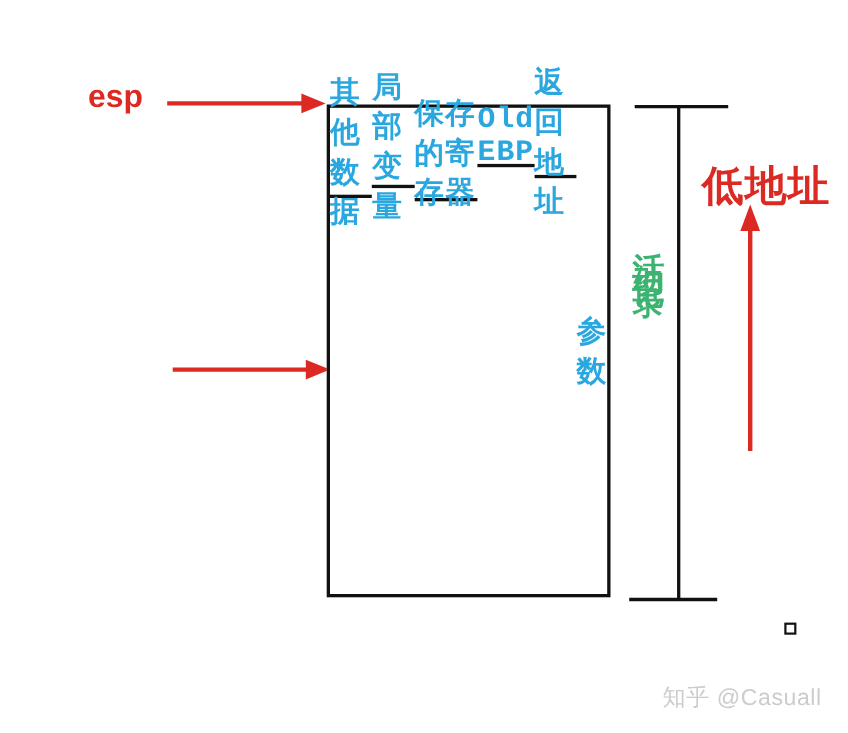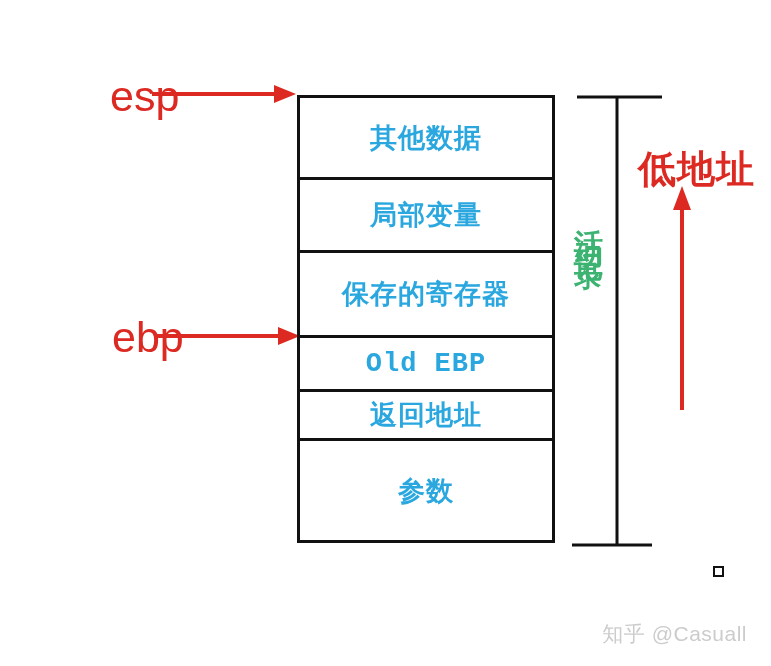--- a/index.html
+++ b/index.html
@@ -31,46 +31,45 @@
   .overlay .red-head   { fill: var(--red); stroke: none; }
   .overlay .black-line { stroke: var(--line); stroke-width: 3; fill: none; }
   .overlay .sq         { fill: #ffffff; stroke: var(--line); stroke-width: 2; }
 
   .stack-box {
     position: absolute;
     left: 297px; top: 95px;
     width: 258px; height: 448px;
     border: 3px solid var(--line);
     display: flex;
-    flex-direction: column;
+    flex-direction: row;
     background: #ffffff;
   }
   .cell {
     display: flex;
     align-items: center;
     justify-content: center;
     color: var(--blue);
     font-size: 27px;
     font-weight: bold;
     letter-spacing: 1px;
     border-bottom: 3px solid var(--line);
   }
   .cell.c0 { height: 82px; }
   .cell.c1 { height: 73px; }
   .cell.c2 { height: 85px; }
   .cell.c3 { height: 54px; font-family: Liberation Mono, monospace; }
-  .cell.c4 { height: 49px; }
+  .cell.c4 { height: 64px; }
   .cell.c5 { flex: 1; border-bottom: none; }
 
   .reg-label {
     position: absolute;
     color: var(--red);
-    font-size: 43px;
-    font-weight: normal;
-    margin-left: 30px;
+    font-size: 29px;
+    font-weight: bold;
   }
   .reg-label.esp { left: 80px; top: 72px; }
   .reg-label.ebp { left: 82px; top: 313px; }
 
   .activation-label {
     position: absolute;
     left: 574px; top: 206px;
     color: var(--green);
     font-size: 29px;
     font-weight: bold;
@@ -122,21 +121,20 @@
 
     <g>
       <line class="red-line" x1="682" y1="410" x2="682" y2="203"></line>
       <polygon class="red-head" points="682,186 673,210 691,210"></polygon>
     </g>
 
     <rect class="sq" x="714" y="567" width="9" height="9"></rect>
   </svg>
 
   <div class="reg-label esp">esp</div>
-  <div class="reg-label ebp">ebp</div>
 
   <div class="stack-box">
     <div class="cell c0">
       <span>其他数据</span>
     </div>
     <div class="cell c1">
       <span>局部变量</span>
     </div>
     <div class="cell c2">
       <span>保存的寄存器</span>

